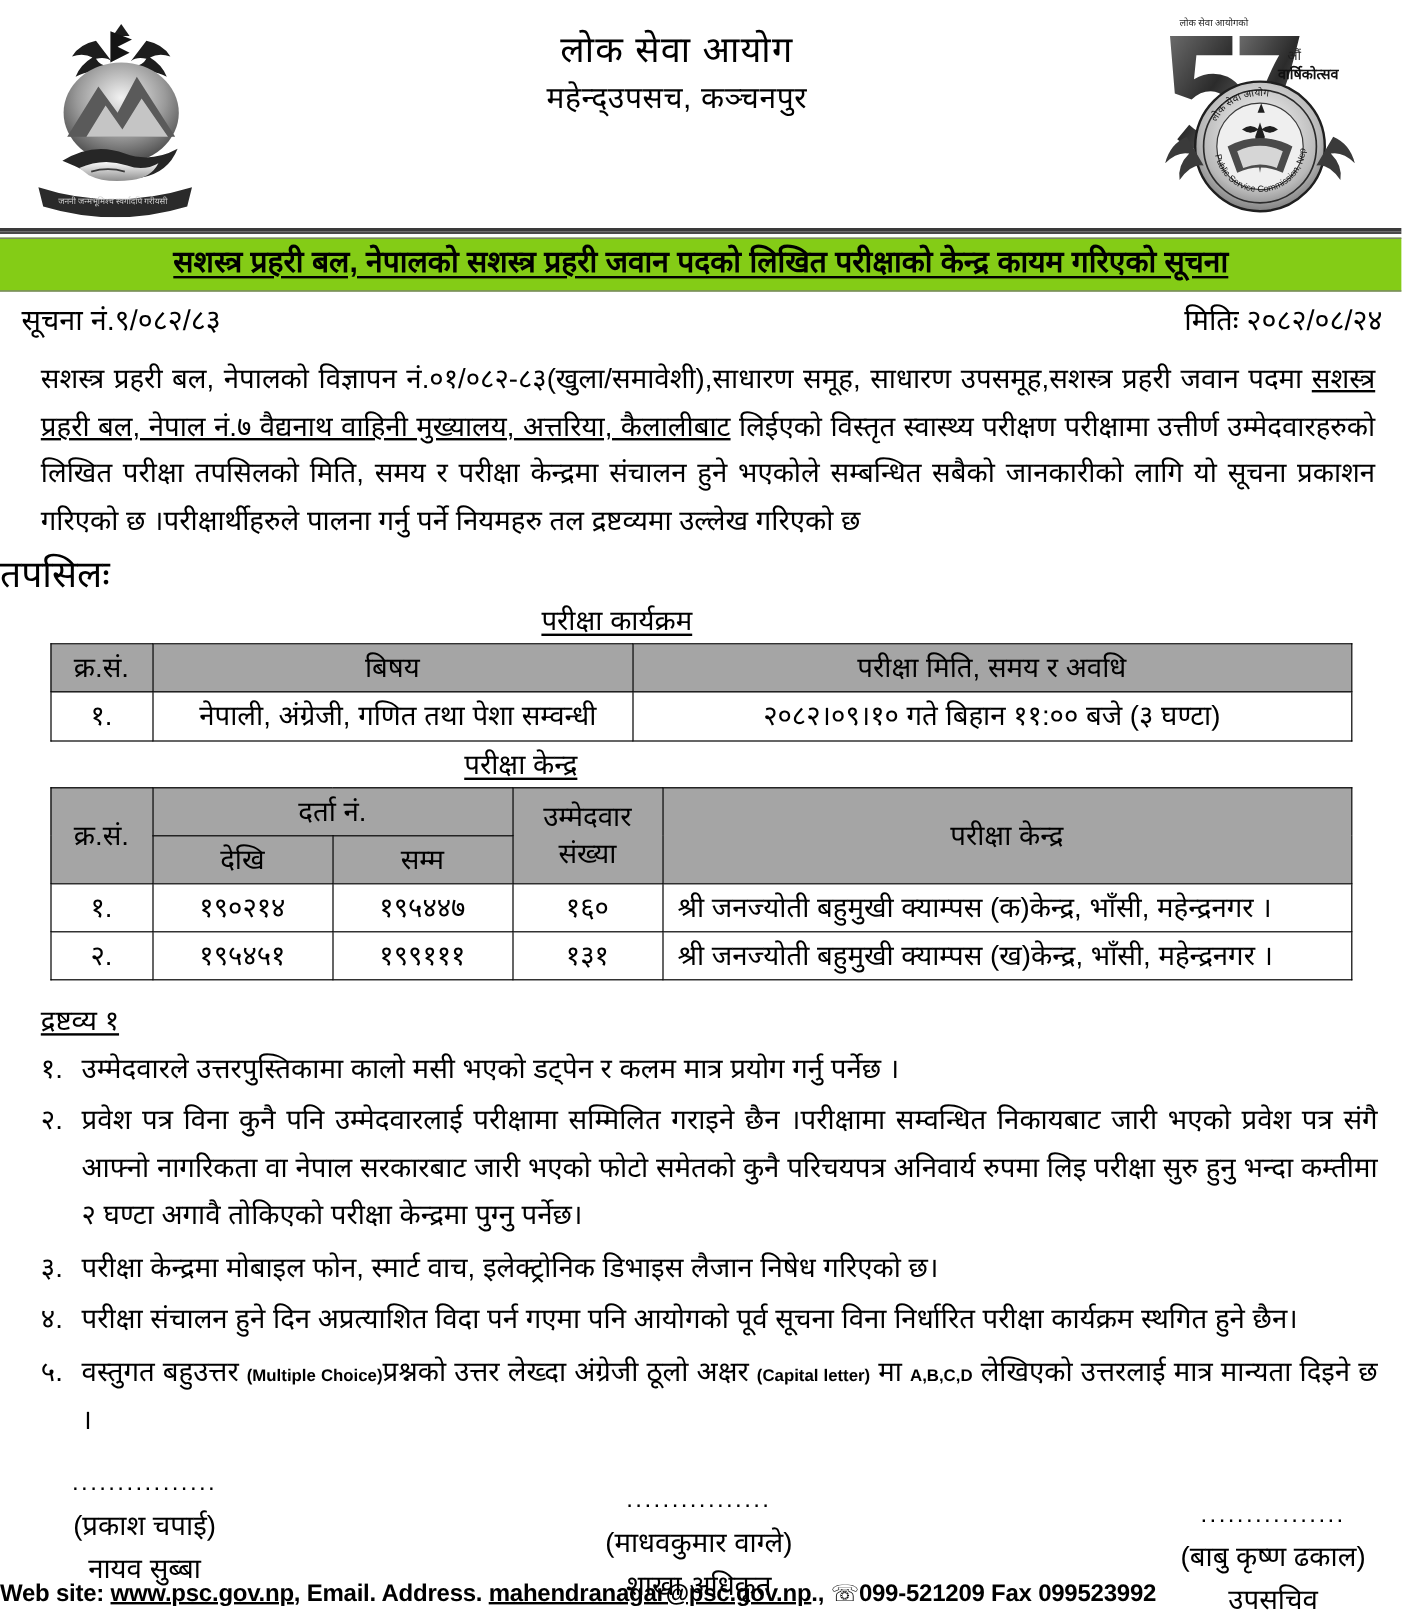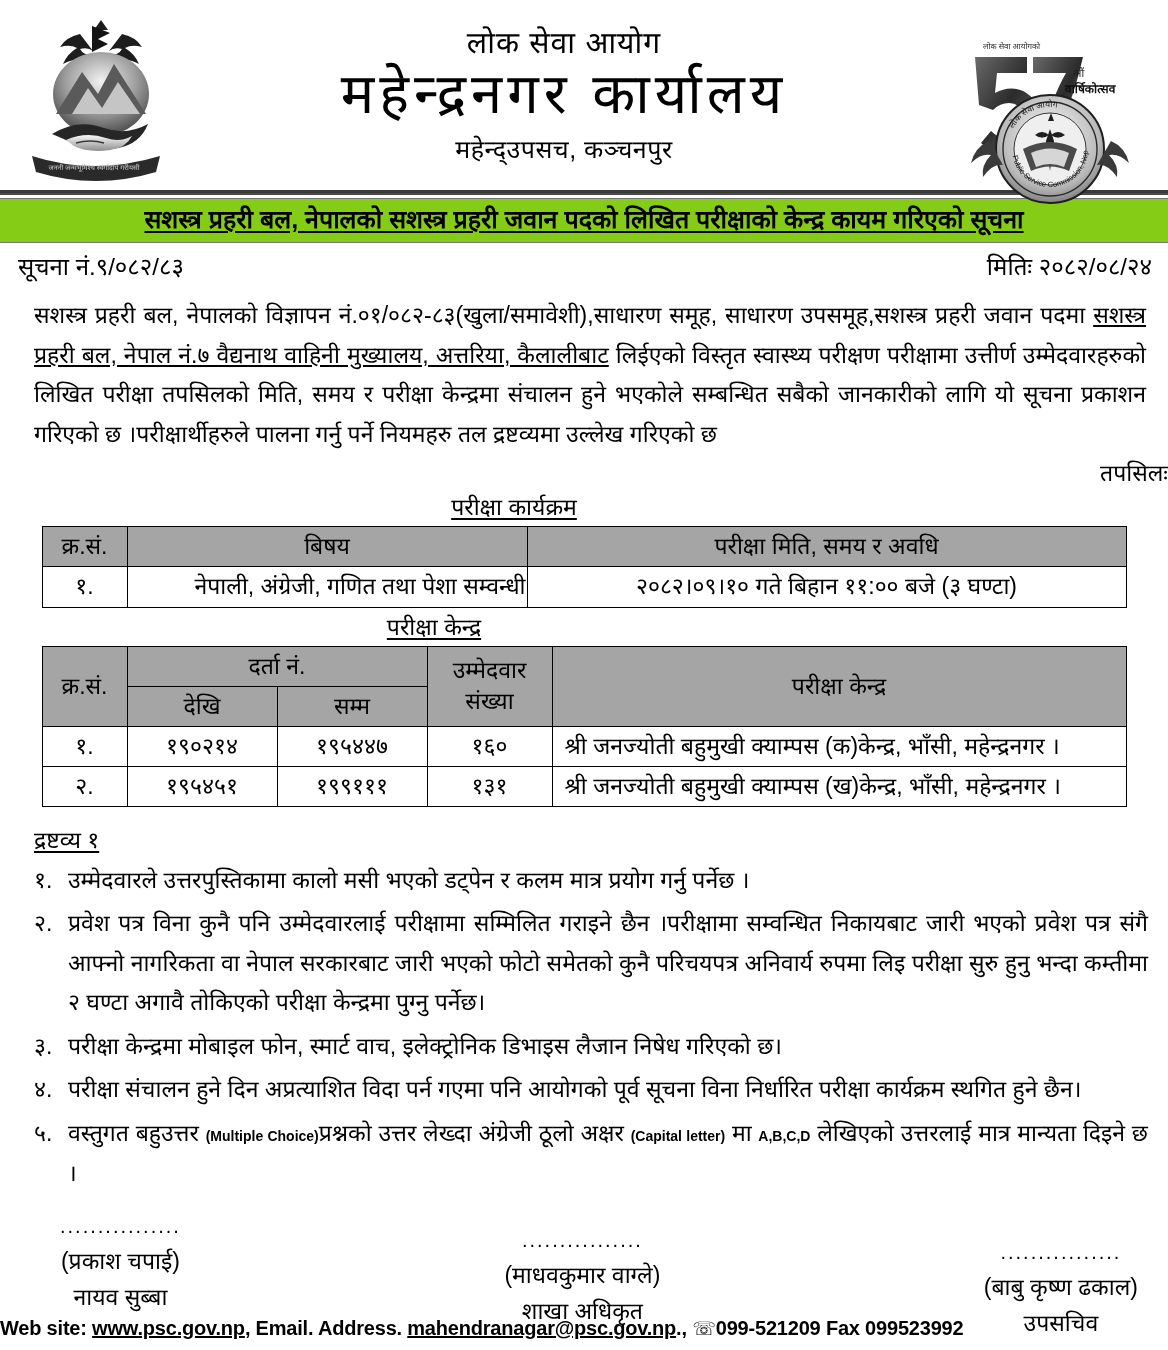--- a/index.html
+++ b/index.html
@@ -23,21 +23,21 @@
     width: 100%;
   }
   .emblem-left {
     position: absolute;
     left: 14px; top: 16px;
     width: 160px; height: 165px;
   }
   .emblem-right {
     position: absolute;
     right: 8px; top: 10px;
-    width: 215px; height: 180px; margin-top: 27px;
+    width: 215px; height: 180px;
   }
   .header-center {
     position: absolute;
     left: 190px; right: 230px;
     top: 26px;
     text-align: center;
   }
   .org-line {
     font-size: 30px;
     letter-spacing: 1px;
@@ -94,22 +94,22 @@
   .body-para {
     padding: 14px 22px 0 34px;
     font-size: 23px;
     line-height: 1.72;
     text-align: justify;
     text-justify: inter-word;
   }
   .body-para .u { text-decoration: underline; text-underline-offset: 2px; }
 
   .center-label {
-    text-align: right;
-    font-size: 23px;
+    text-align: left;
+    font-size: 31px;
     margin-top: 2px;
     font-weight: 400;
   }
   .section-caption {
     text-align: center;
     font-size: 23px;
     margin: 2px 0 4px 0;
     text-decoration: underline;
     text-underline-offset: 3px;
   }
@@ -128,21 +128,21 @@
     border: 1px solid #000;
     padding: 4px 1px;
     text-align: center;
     vertical-align: middle;
     line-height: 1.35;
   }
   table.doc-table thead th {
     background: #a5a5a5;
     font-weight: 400;
   }
-  table.doc-table td.subject { text-align: right; padding-left: 10px; }
+  table.doc-table td.subject { text-align: center; padding-left: 10px; }
   table.doc-table td.center-name { text-align: left; padding-left: 12px; }
 
   .table-wrap { margin-top: 2px; }
   .table-wrap.t2 { margin-top: 4px; }
 
   
   .notes {
     padding: 16px 20px 0 34px;
     font-size: 23px;
   }
@@ -245,21 +245,20 @@
         <path d="M62 127 q14 -4 28 0" stroke="#3a3a3a" stroke-width="1.5" fill="none"></path>
       </g>
 
       <path d="M18 140 q62 20 128 0 l-4 16 q-60 18 -120 0 z" fill="#2a2a2a"></path>
       <text x="80" y="154" font-size="7" fill="#c9c9c9" text-anchor="middle" font-family="'Liberation Serif', serif">जननी जन्मभूमिश्च स्वर्गादपि गरीयसी</text>
     </svg>
   </div>
 
   <div class="header-center">
     <div class="org-line">लोक सेवा आयोग</div>
-    <div class="office-line">महेन्द्रनगर कार्यालय</div>
     <div class="addr-line">महेन्द्उपसच, कञ्चनपुर</div>
   </div>
 
   <div class="emblem-right">
     <svg viewBox="0 0 215 180" width="215" height="180" aria-hidden="true">
       <defs>
         <linearGradient id="g75" x1="0" y1="0" x2="1" y2="1">
           <stop offset="0%" stop-color="#6a6a6a"></stop>
           <stop offset="50%" stop-color="#2b2b2b"></stop>
           <stop offset="100%" stop-color="#777"></stop>

